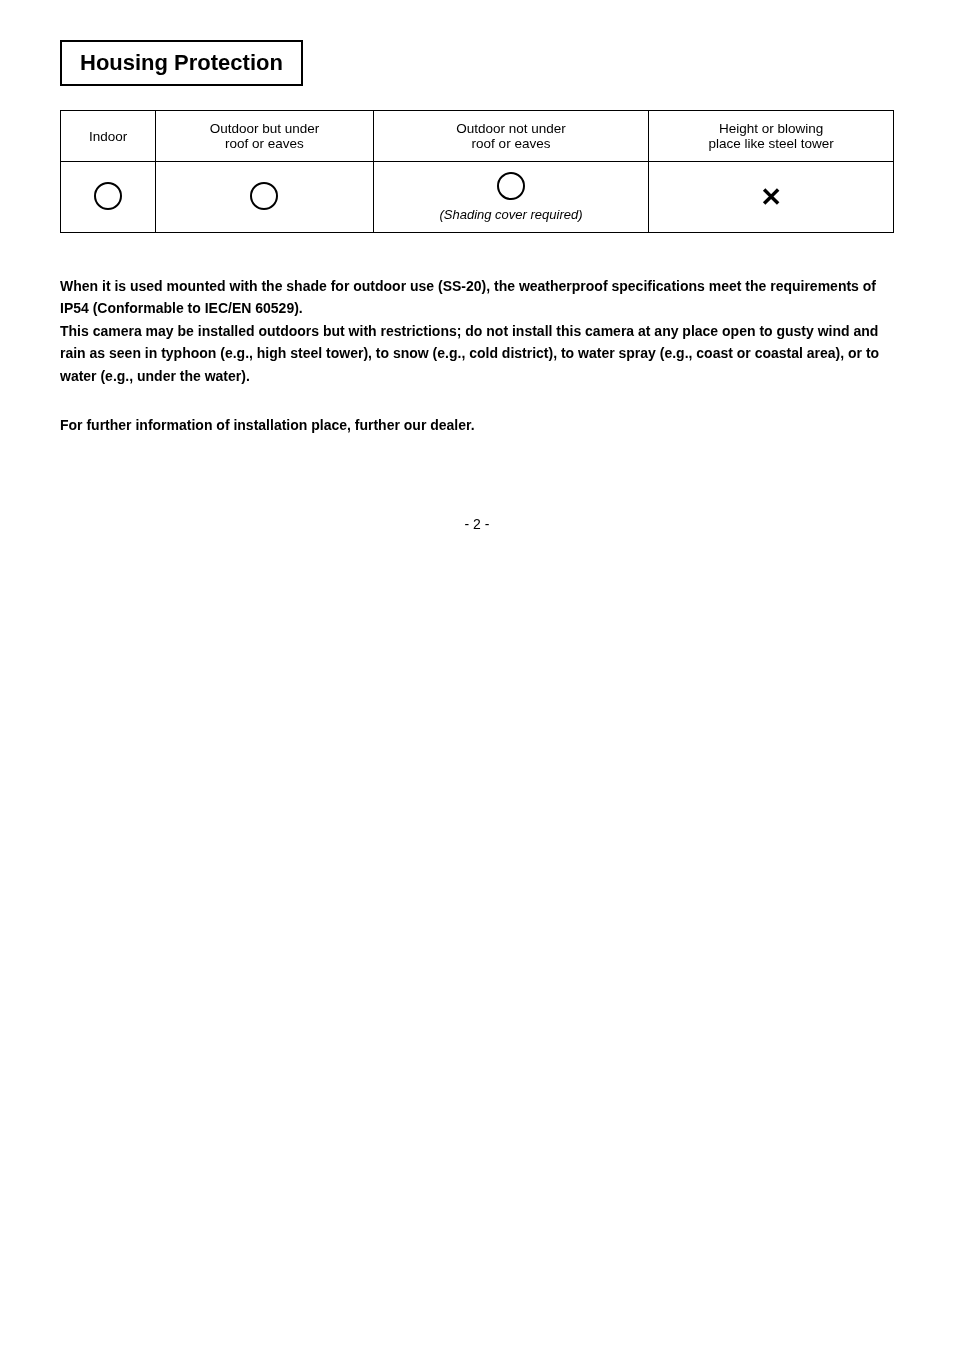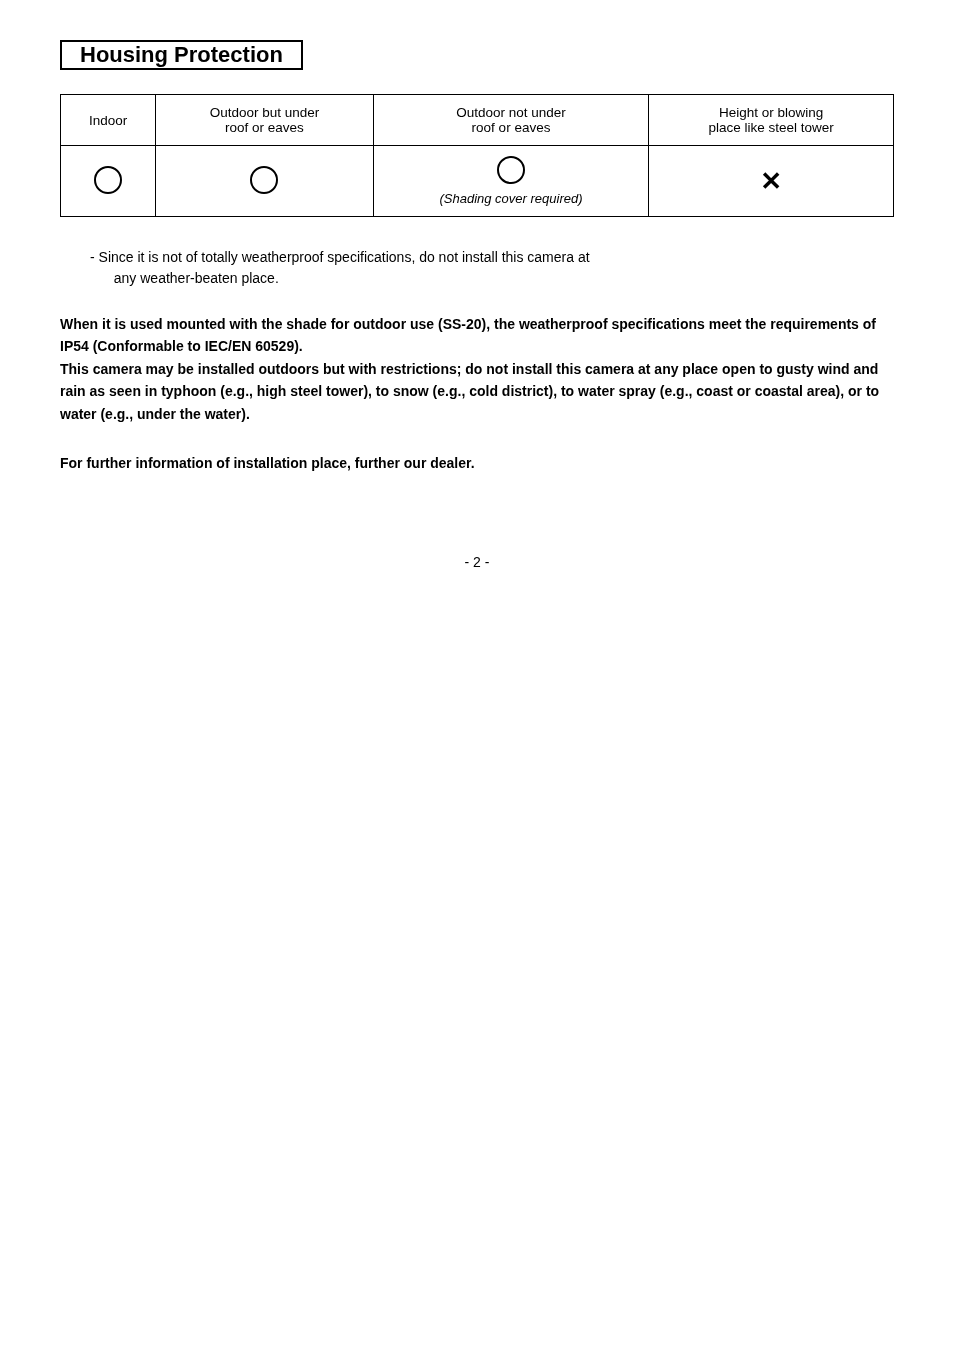--- a/index.html
+++ b/index.html
@@ -13,34 +13,34 @@
       font-size: 14px;
       color: #000000;
       width: 954px;
       min-height: 1352px;
       padding: 40px 60px;
     }
 
     .title-box {
       border: 2px solid #000;
       display: inline-block;
-      padding: 0 18px;
+      padding: 8px 18px;
       margin-bottom: 24px;
     }
 
     .title-text {
       font-size: 22px;
       font-weight: bold;
     }
 
     
     .protection-table {
       width: 100%;
       border-collapse: collapse;
-      margin-bottom: 30px;
+      margin-bottom: 42px;
     }
 
     .protection-table th,
     .protection-table td {
       border: 1.5px solid #000;
       text-align: center;
       padding: 10px 8px;
       vertical-align: middle;
     }
 
@@ -147,21 +147,20 @@
       <td>
         <span class="x-icon">✕</span>
       </td>
     </tr>
   </tbody>
 </table>
 
 
 <div class="caution-section">
   <ul class="caution-list">
-    <li>- Since it is not of totally weatherproof specifications, do not install this camera at<br>&nbsp;&nbsp;any weather-beaten place.</li>
   </ul>
 </div>
 
 
 <p class="bold-paragraph">
   When it is used mounted with the shade for outdoor use (SS-20), the weatherproof specifications meet the requirements of IP54 (Conformable to IEC/EN 60529).<br>
   This camera may be installed outdoors but with restrictions; do not install this camera at any place open to gusty wind and rain as seen in typhoon (e.g., high steel tower), to snow (e.g., cold district), to water spray (e.g., coast or coastal area), or to water (e.g., under the water).
 </p>
 
 <p class="bold-paragraph-last">For further information of installation place, further our dealer.</p>

